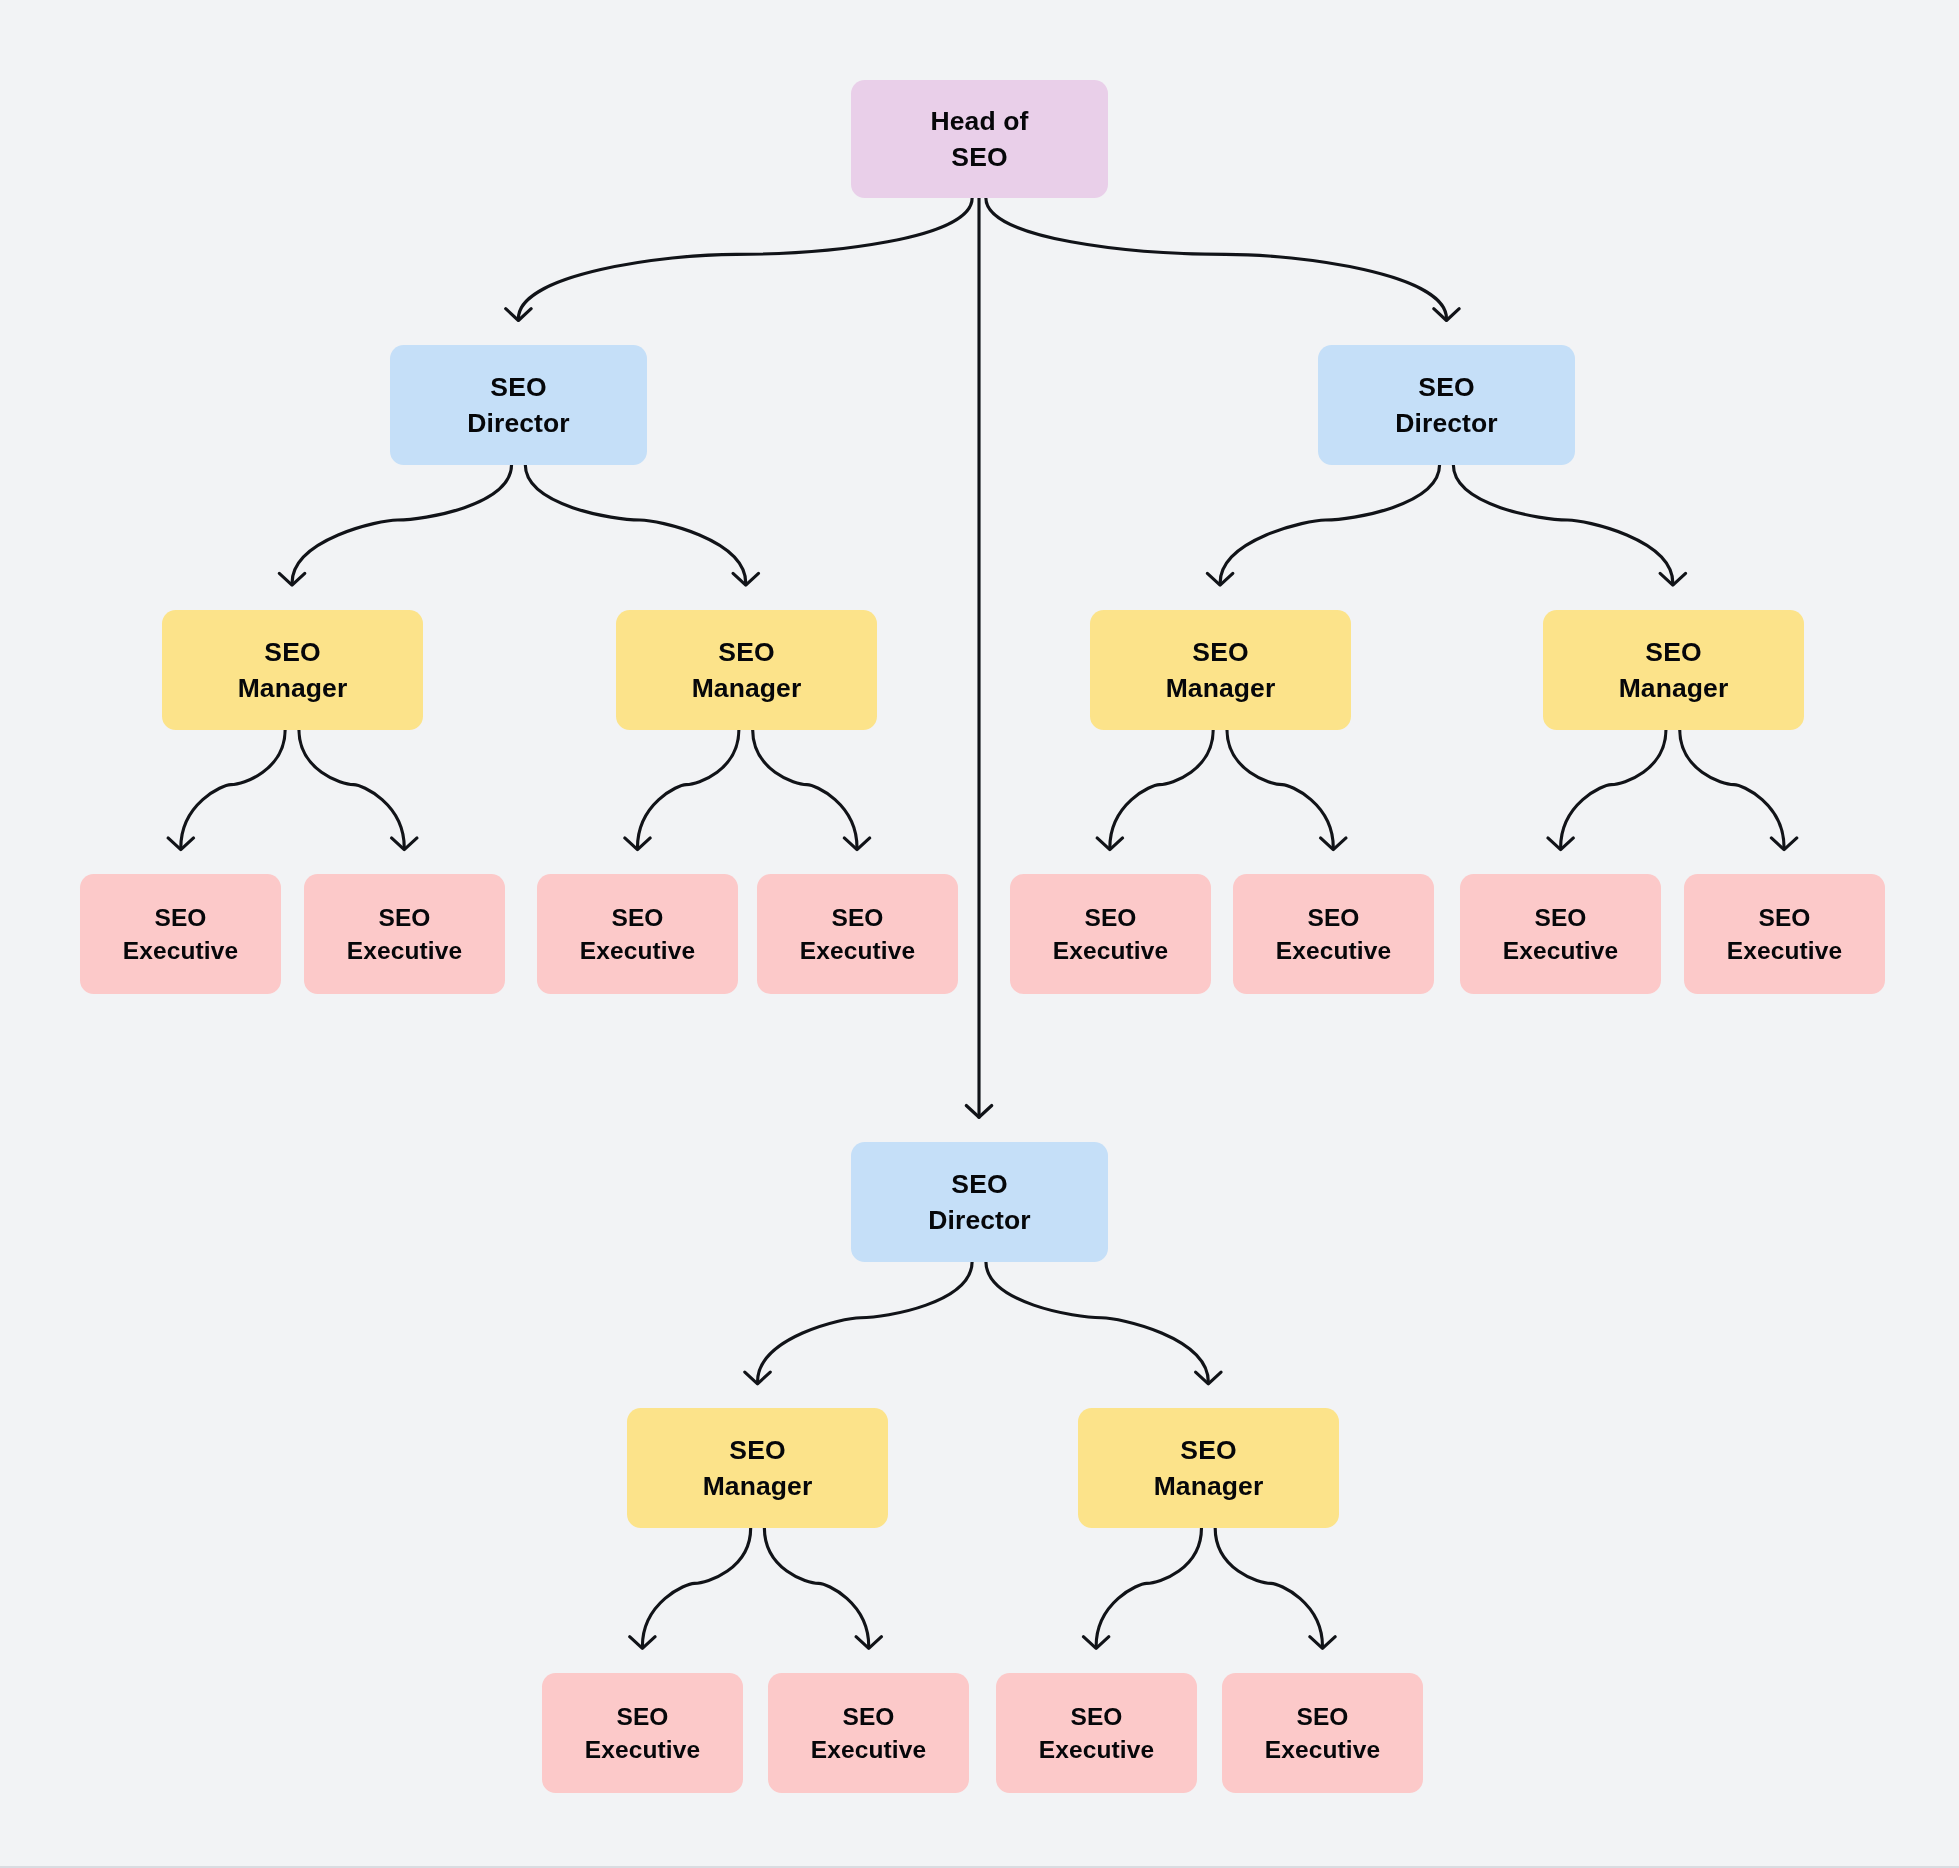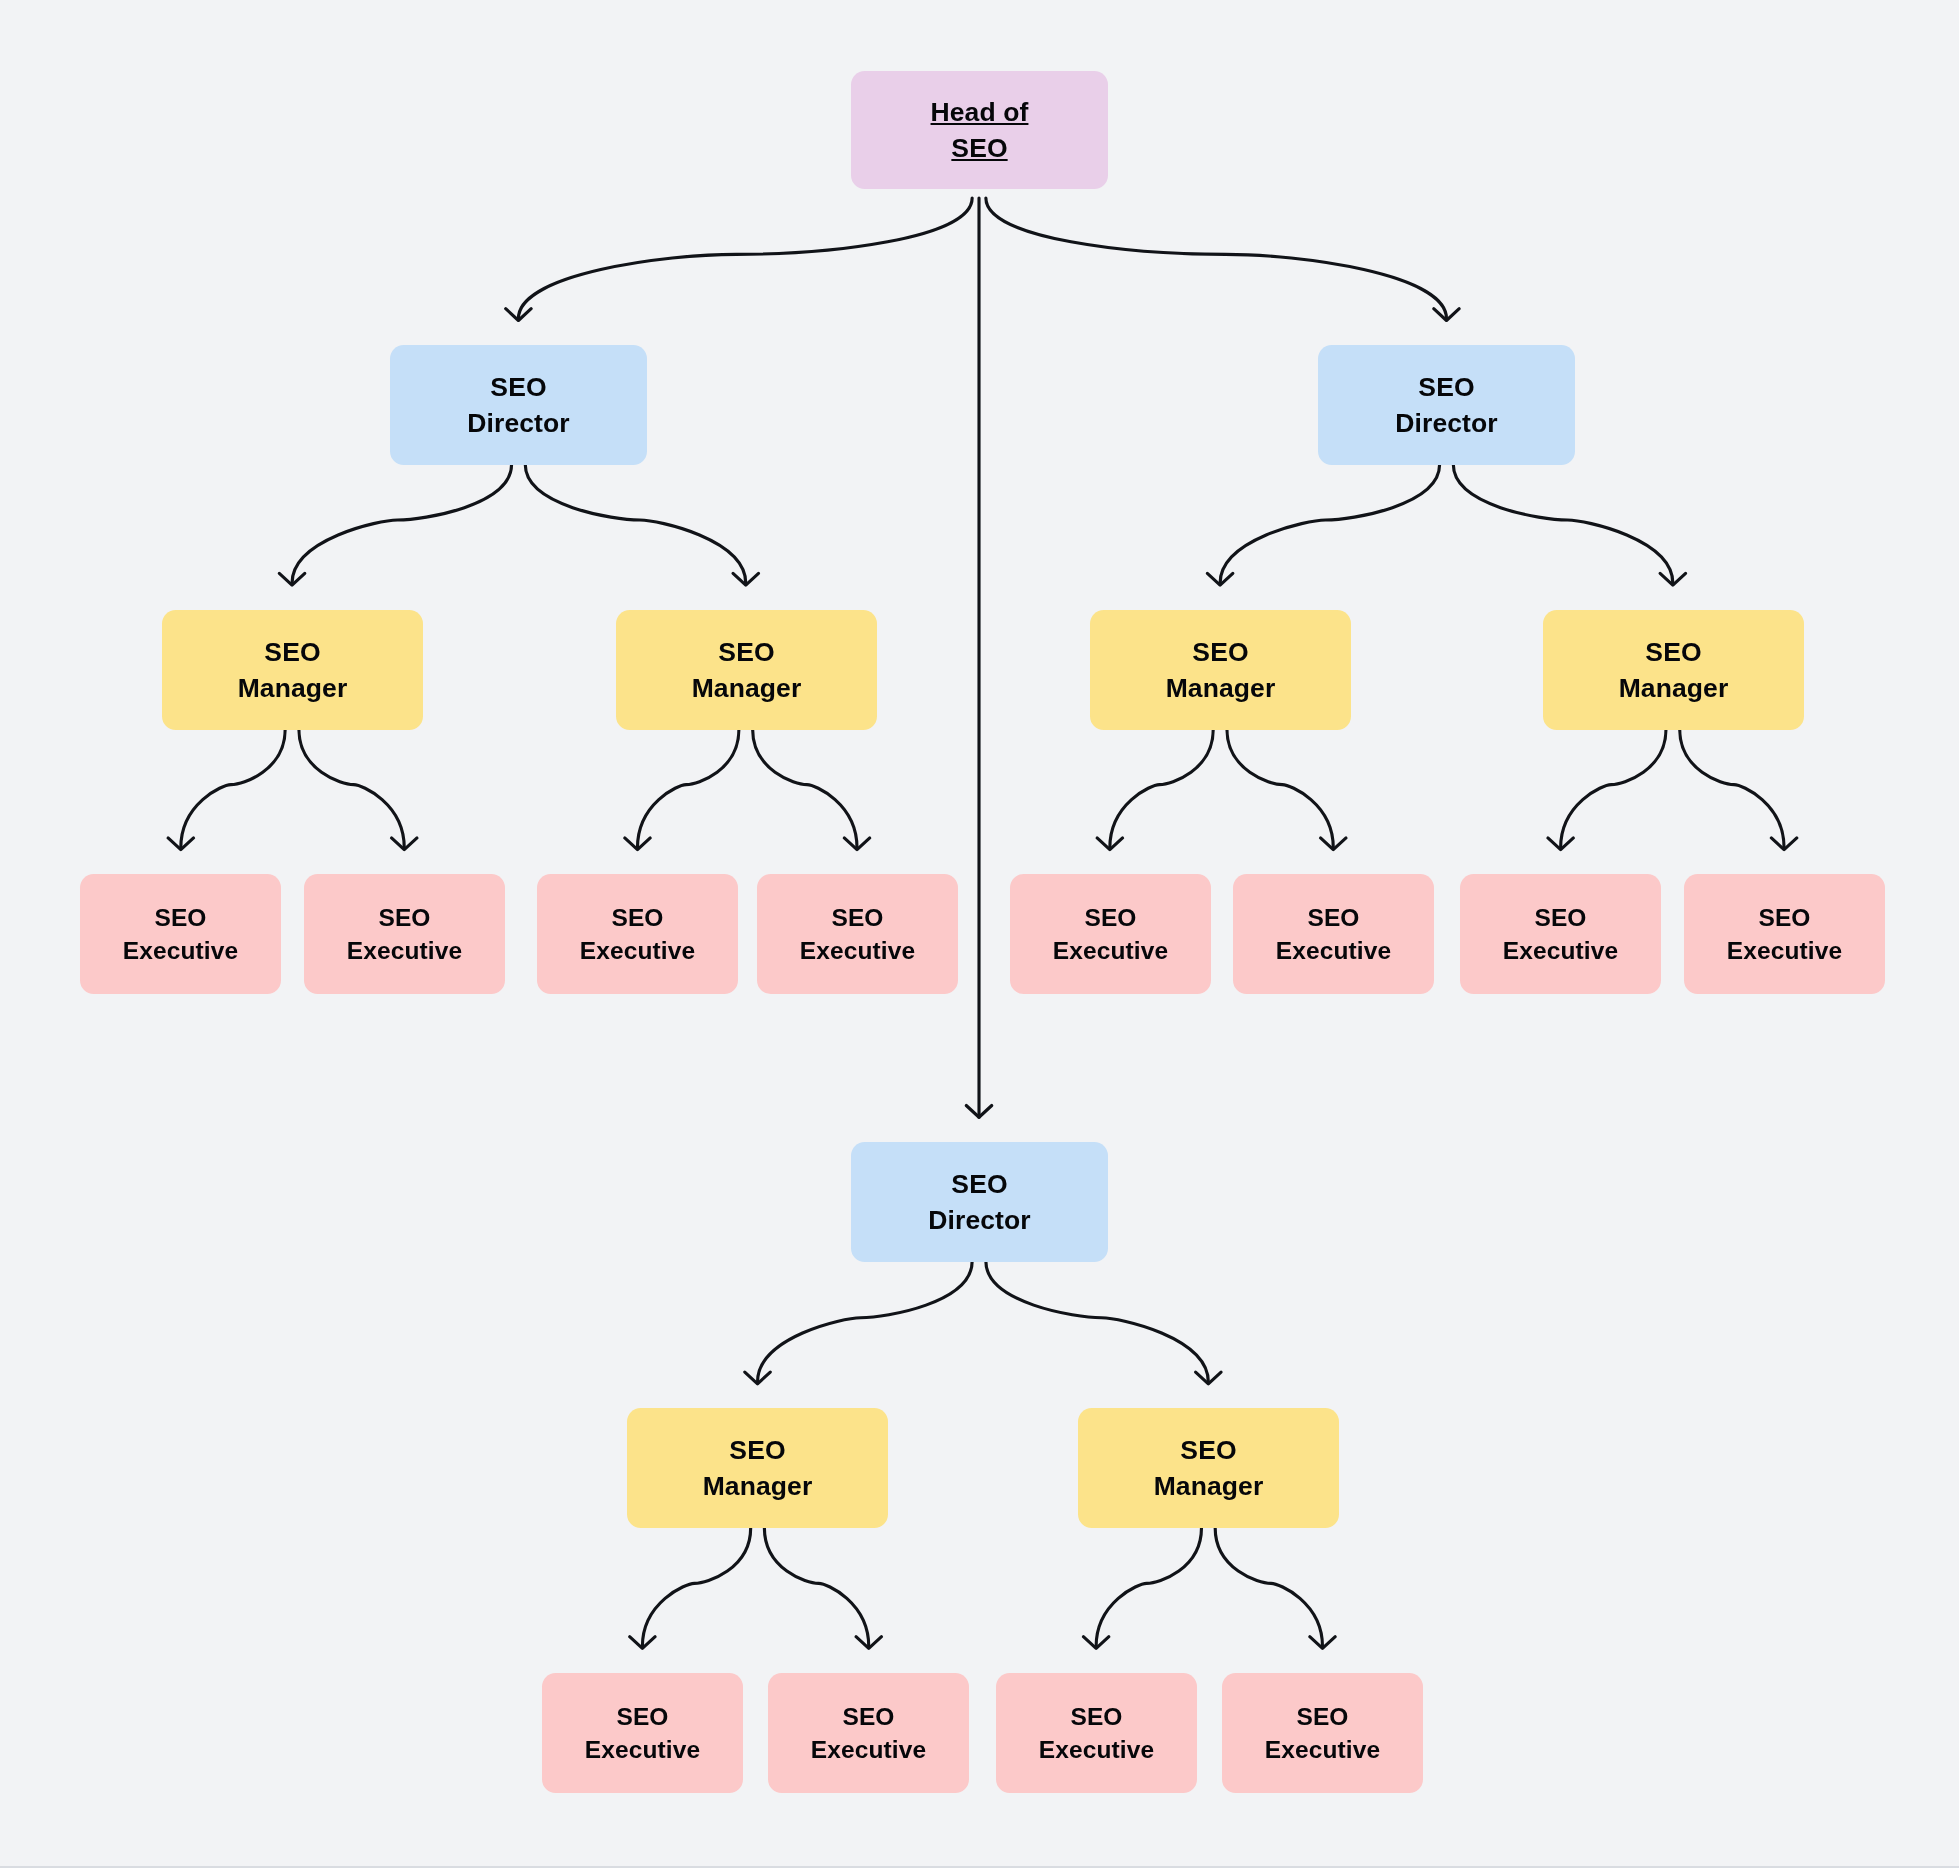--- a/index.html
+++ b/index.html
@@ -116,21 +116,21 @@
       <path d="M 766 1559 C 766 1600.82, 721.8 1615.58, 708.54 1615.58 C 699.7 1615.58, 655.5 1634.906, 655.5 1680" class="edge-path"></path>
       <path d="M 642.5 1670 L 655.5 1682 L 668.5 1670" class="edge-head"></path>
       <path d="M 780 1559 C 780 1600.82, 822.6 1615.58, 835.38 1615.58 C 843.9 1615.58, 886.5 1634.906, 886.5 1680" class="edge-path"></path>
       <path d="M 873.5 1670 L 886.5 1682 L 899.5 1670" class="edge-head"></path>
       <path d="M 1226 1559 C 1226 1600.82, 1183 1615.58, 1170.1 1615.58 C 1161.5 1615.58, 1118.5 1634.906, 1118.5 1680" class="edge-path"></path>
       <path d="M 1105.5 1670 L 1118.5 1682 L 1131.5 1670" class="edge-head"></path>
       <path d="M 1240 1559 C 1240 1600.82, 1283.8 1615.58, 1296.94 1615.58 C 1305.7 1615.58, 1349.5 1634.906, 1349.5 1680" class="edge-path"></path>
       <path d="M 1336.5 1670 L 1349.5 1682 L 1362.5 1670" class="edge-head"></path>
     </svg>
   <div id="node-layer">
-      <div class="node root" style="left: 851px; top: 71px; width: 257px; height: 118px; text-decoration: underline;">
+      <div class="node root" style="left: 851px; top: 80px; width: 257px; height: 118px;">
         <span class="l1">Head of</span>
         <span class="l2">SEO</span>
       </div>
       <div class="node dir" style="left: 390px; top: 345px; width: 257px; height: 120px;">
         <span class="l1">SEO</span>
         <span class="l2">Director</span>
       </div>
       <div class="node dir" style="left: 1318px; top: 345px; width: 257px; height: 120px;">
         <span class="l1">SEO</span>
         <span class="l2">Director</span>

